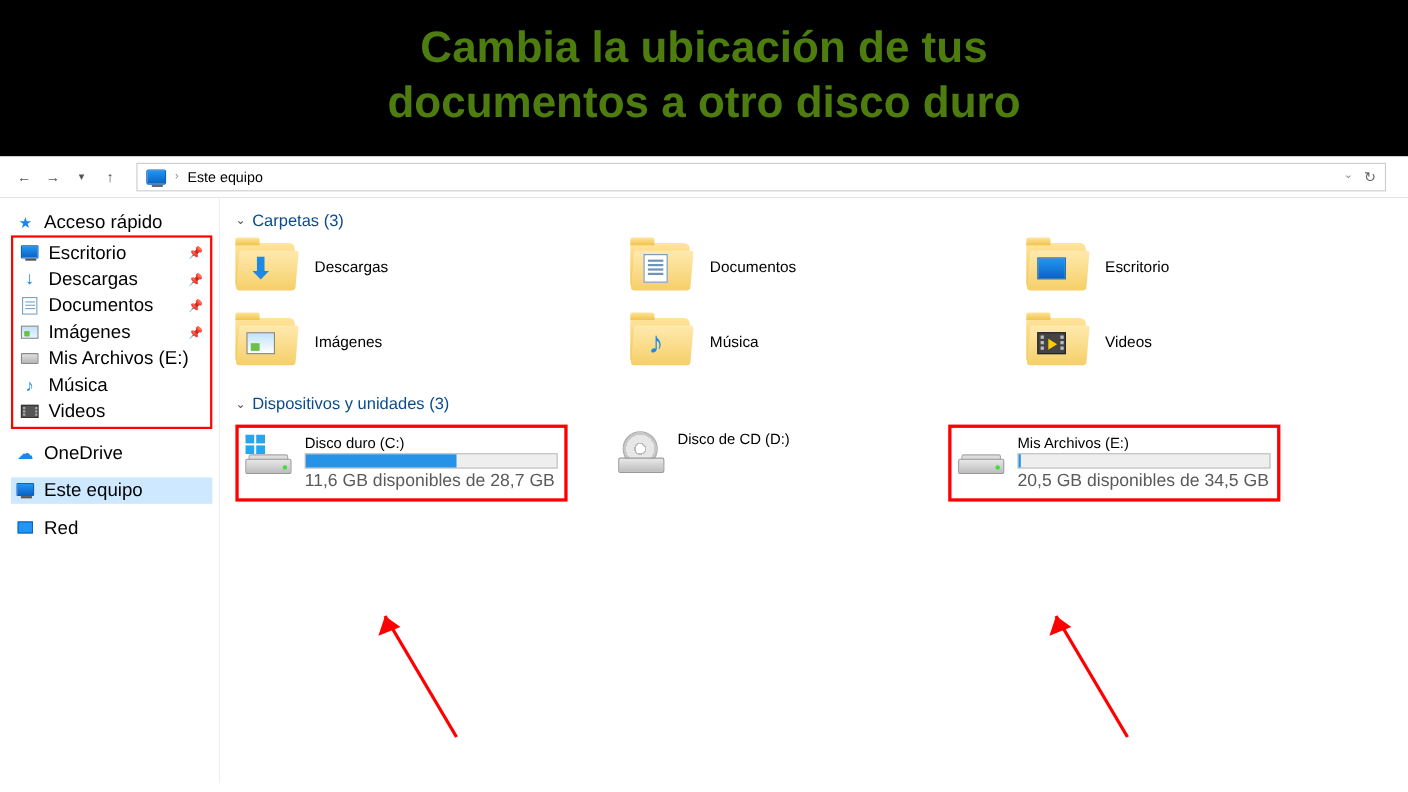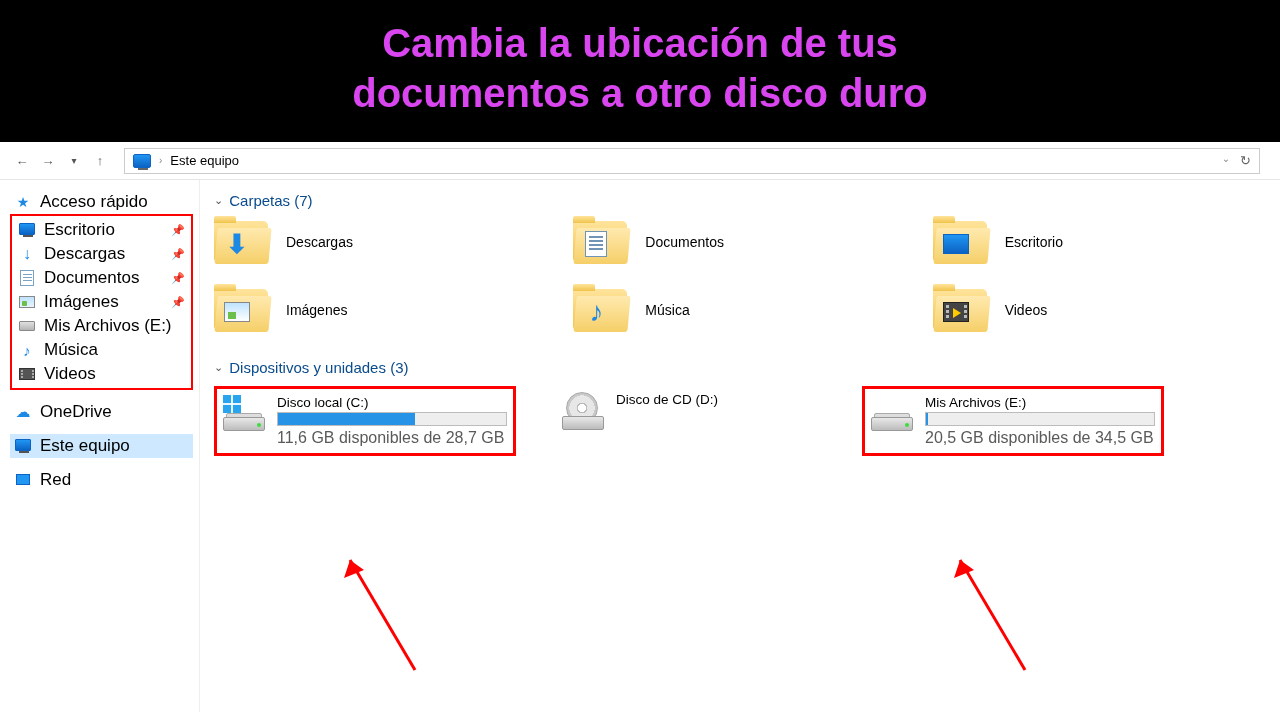--- a/index.html
+++ b/index.html
@@ -1,17 +1,17 @@
 <!DOCTYPE html>
 <html><head>
 <meta charset="utf-8">
 <style>
   * { box-sizing: border-box; margin: 0; padding: 0; }
   body { font-family: "Segoe UI", Tahoma, sans-serif; font-size: 13px; color: #000; width:1280px; height:720px; overflow:hidden; background:#fff;}
-  .banner { background:#000; color:#d946ef; text-align:center; font-weight:700; font-size:40px; line-height:1.25; padding:18px 40px 24px; }
+  .banner { background:#000; color:#4d7c0f; text-align:center; font-weight:700; font-size:40px; line-height:1.25; padding:18px 40px 24px; }
   .toolbar { display:flex; align-items:center; gap:10px; height:38px; padding:0 14px; border-bottom:1px solid #e5e5e5;}
   .toolbar .navbtn { width:16px; text-align:center; color:#555; cursor:default;}
   .toolbar .addrbar { display:flex; align-items:center; gap:8px; flex:1; height:26px; border:1px solid #ccc; padding:0 8px; margin:0 6px;}
   .toolbar .monitor-icon { width:18px; height:14px; background:linear-gradient(#2196f3,#0b63c4); border:1px solid #0b63c4; border-radius:2px; position:relative;}
   .toolbar .monitor-icon::after{content:"";position:absolute;bottom:-3px;left:4px;width:10px;height:2px;background:#666;}
   .toolbar .chev { color:#888; font-size:10px;}
   .toolbar .addrtext { font-size:13px;}
   .toolbar .right { margin-left:auto; display:flex; gap:10px; color:#666;}
   .body { display:flex; height:calc(720px - 150px - 38px); }
   .sidebar { width:200px; padding:10px 6px 0 10px; border-right:1px solid #eee;}
@@ -177,21 +177,21 @@
           </span>
         <span class="sb-label">Red</span>
       </div>
     </div>
   </div>
 
   <div class="content" style="position:relative;">
 
     <div class="section-header">
       <span class="chev">⌄</span>
-      <span>Carpetas (7)</span>
+      <span>Carpetas (3)</span>
     </div>
     <div class="folders-grid" id="folders-grid">
         <div class="folder-item">
           <div class="folder-icon">
             <div class="folder-back"></div>
             <div class="folder-front"></div>
             <div class="folder-overlay">
               <span class="ov-down">⬇</span>
             </div>
           </div>
@@ -260,21 +260,21 @@
               <rect x="0" y="0" width="9" height="9" fill="#29a5ef"></rect>
               <rect x="11" y="0" width="9" height="9" fill="#29a5ef"></rect>
               <rect x="0" y="11" width="9" height="9" fill="#29a5ef"></rect>
               <rect x="11" y="11" width="9" height="9" fill="#29a5ef"></rect>
             </svg>
             <div class="drive-top"></div>
             <div class="drive-body"></div>
             <div class="drive-led"></div>
           </div>
           <div class="device-info">
-            <div class="device-name">Disco local (C:)</div>
+            <div class="device-name">Disco duro (C:)</div>
             <div class="bar">
               <div class="bar-fill" style="width:60%"></div>
             </div>
             <div class="device-sub">11,6 GB disponibles de 28,7 GB</div>
           </div>
         </div>
         <div class="device">
           <div class="cd-icon">
             <div class="cd-disc"></div>
             <div class="drive-body" style="bottom:0"></div>

